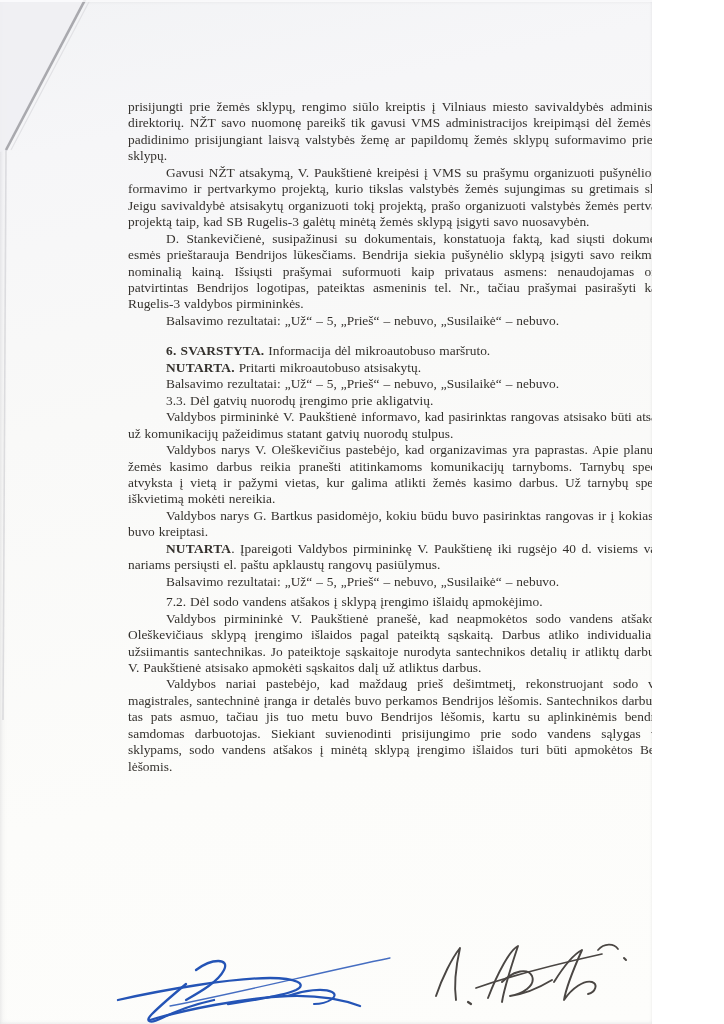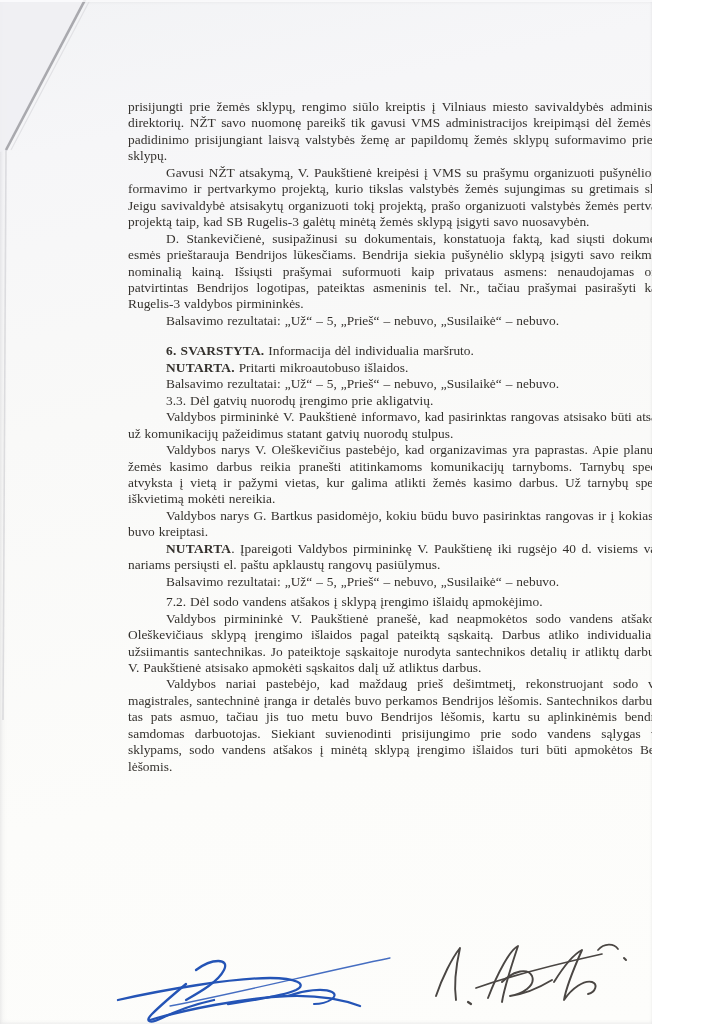--- a/index.html
+++ b/index.html
@@ -39,22 +39,22 @@
     <line x1="6" y1="150" x2="3" y2="720" stroke="#c7c7cc" stroke-width="1.6" opacity="0.55"></line>
     <rect x="0" y="0" width="724" height="2" fill="#fdfdfe" opacity="0.8"></rect>
   </svg>
 
   <div class="doc">
     <div id="paragraphs">
         <p class="para"><span>prisijungti prie žemės sklypų, rengimo siūlo kreiptis į Vilniaus miesto savivaldybės administracijos direktorių. NŽT savo nuomonę pareikš tik gavusi VMS administracijos kreipimąsi dėl žemės sklypų padidinimo prisijungiant laisvą valstybės žemę ar papildomų žemės sklypų suformavimo prie žemės sklypų.</span></p>
         <p class="para indent"><span>Gavusi NŽT atsakymą, V. Paukštienė kreipėsi į VMS su prašymu organizuoti pušynėlio sklypo formavimo ir pertvarkymo projektą, kurio tikslas valstybės žemės sujungimas su gretimais sklypais. Jeigu savivaldybė atsisakytų organizuoti tokį projektą, prašo organizuoti valstybės žemės pertvarkymo projektą taip, kad SB Rugelis-3 galėtų minėtą žemės sklypą įsigyti savo nuosavybėn.</span></p>
         <p class="para indent"><span>D. Stankevičienė, susipažinusi su dokumentais, konstatuoja faktą, kad siųsti dokumentai iš esmės prieštarauja Bendrijos lūkesčiams. Bendrija siekia pušynėlio sklypą įsigyti savo reikmėms už nominalią kainą. Išsiųsti prašymai suformuoti kaip privataus asmens: nenaudojamas oficialiai patvirtintas Bendrijos logotipas, pateiktas asmeninis tel. Nr., tačiau prašymai pasirašyti kaip SB Rugelis-3 valdybos pirmininkės.</span></p>
         <p class="para indent"><span>Balsavimo rezultatai: „Už“ – 5, „Prieš“ – nebuvo, „Susilaikė“ – nebuvo.</span></p>
-        <p class="para indent gap"><b>6. SVARSTYTA.</b><span> Informacija dėl individualia maršruto.</span></p>
-        <p class="para indent"><b>NUTARTA.</b><span> Pritarti mikroautobuso išlaidos.</span></p>
+        <p class="para indent gap"><b>6. SVARSTYTA.</b><span> Informacija dėl mikroautobuso maršruto.</span></p>
+        <p class="para indent"><b>NUTARTA.</b><span> Pritarti mikroautobuso atsisakytų.</span></p>
         <p class="para indent"><span>Balsavimo rezultatai: „Už“ – 5, „Prieš“ – nebuvo, „Susilaikė“ – nebuvo.</span></p>
         <p class="para indent"><span>3.3. Dėl gatvių nuorodų įrengimo prie akligatvių.</span></p>
         <p class="para indent"><span>Valdybos pirmininkė V. Paukštienė informavo, kad pasirinktas rangovas atsisako būti atsakingas už komunikacijų pažeidimus statant gatvių nuorodų stulpus.</span></p>
         <p class="para indent"><span>Valdybos narys V. Oleškevičius pastebėjo, kad organizavimas yra paprastas. Apie planuojamus žemės kasimo darbus reikia pranešti atitinkamoms komunikacijų tarnyboms. Tarnybų specialistai atvyksta į vietą ir pažymi vietas, kur galima atlikti žemės kasimo darbus. Už tarnybų specialistų iškvietimą mokėti nereikia.</span></p>
         <p class="para indent"><span>Valdybos narys G. Bartkus pasidomėjo, kokiu būdu buvo pasirinktas  rangovas ir į kokias firmas buvo kreiptasi.</span></p>
         <p class="para indent"><b>NUTARTA</b><span>. Įpareigoti Valdybos pirmininkę V. Paukštienę iki rugsėjo 40 d. visiems valdybos nariams persiųsti el. paštu apklaustų rangovų pasiūlymus.</span></p>
         <p class="para indent"><span>Balsavimo rezultatai: „Už“ – 5, „Prieš“ – nebuvo, „Susilaikė“ – nebuvo.</span></p>
         <p class="para indent gap-lg"><span>7.2. Dėl sodo vandens atšakos į sklypą įrengimo išlaidų apmokėjimo.</span></p>
         <p class="para indent"><span>Valdybos pirmininkė V. Paukštienė pranešė, kad neapmokėtos sodo vandens atšakos į V. Oleškevičiaus sklypą įrengimo išlaidos pagal pateiktą sąskaitą. Darbus atliko individualia veikla užsiimantis santechnikas. Jo pateiktoje sąskaitoje nurodyta santechnikos detalių ir atliktų darbų kaina. V. Paukštienė atsisako apmokėti sąskaitos dalį už atliktus darbus.</span></p>
         <p class="para indent"><span>Valdybos nariai pastebėjo, kad maždaug prieš dešimtmetį, rekonstruojant sodo vandens magistrales, santechninė įranga ir detalės buvo perkamos Bendrijos lėšomis. Santechnikos darbus atliko tas pats asmuo, tačiau jis tuo metu buvo Bendrijos lėšomis, kartu su aplinkinėmis bendrijomis, samdomas darbuotojas. Siekiant suvienodinti prisijungimo prie sodo vandens sąlygas visiems sklypams, sodo vandens atšakos į minėtą sklypą įrengimo išlaidos turi būti apmokėtos Bendrijos lėšomis.</span></p>

